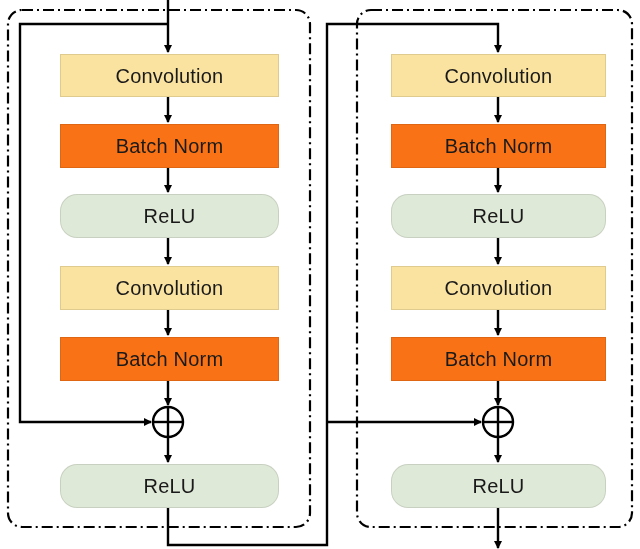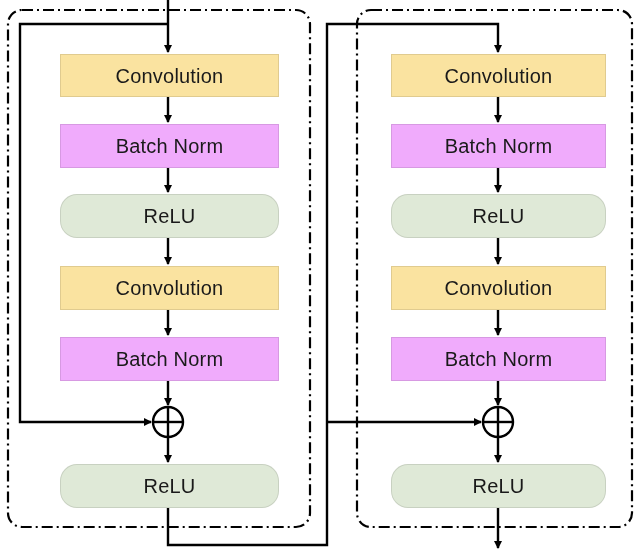--- a/index.html
+++ b/index.html
@@ -4,21 +4,21 @@
 <style>
   html,body{margin:0;padding:0;background:#ffffff;}
   body{width:640px;height:549px;overflow:hidden;
        font-family:"Liberation Sans","DejaVu Sans",sans-serif;}
   #stage{position:relative;width:640px;height:549px;background:#fff;}
   #wires{position:absolute;left:0;top:0;width:640px;height:549px;}
   .node{position:absolute;display:flex;align-items:center;justify-content:center;
         box-sizing:border-box;border:1px solid rgba(0,0,0,0.10);
         font-size:20px;color:#1a1a1a;letter-spacing:0.2px;line-height:1;}
   .node.conv{background:#fae3a0;}
-  .node.bn{background:#f0abfc;}
+  .node.bn{background:#f97316;}
   .node.relu{background:#dfe9d7;border-radius:17px;}
 </style>
 </head>
 <body>
 
 <div id="stage">
 
   <svg id="wires" viewBox="0 0 640 549">
     <defs>
       <marker id="ah" markerWidth="9" markerHeight="9" refX="7.2" refY="4.5" orient="auto" markerUnits="userSpaceOnUse">

